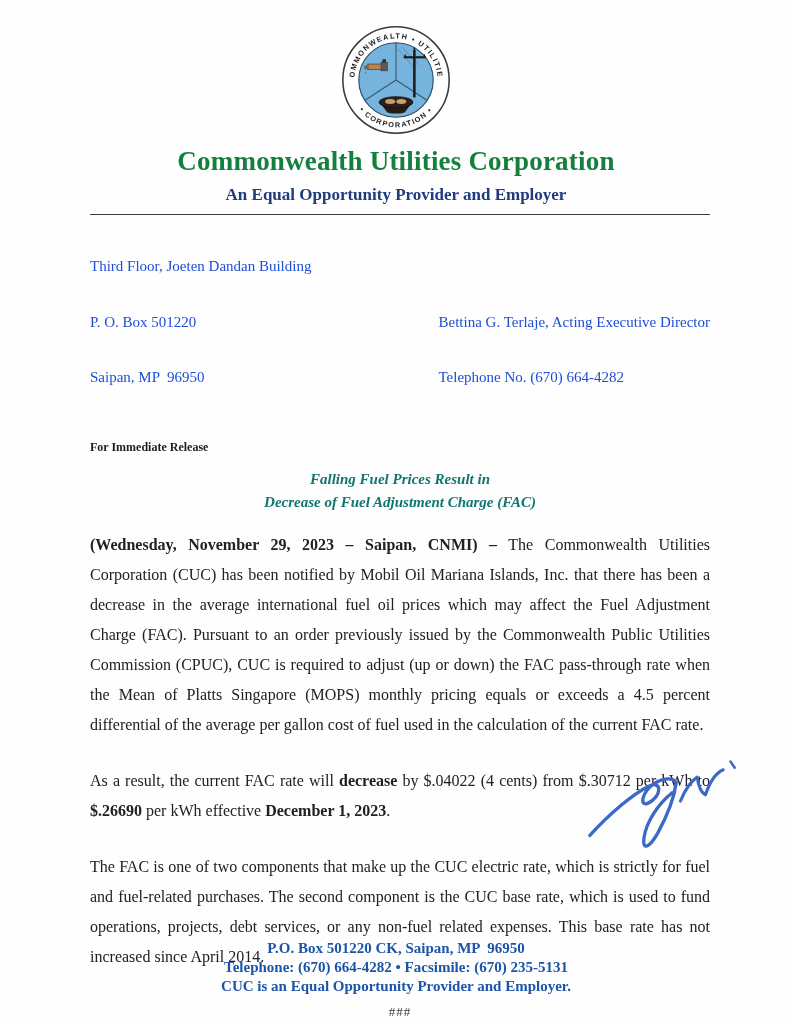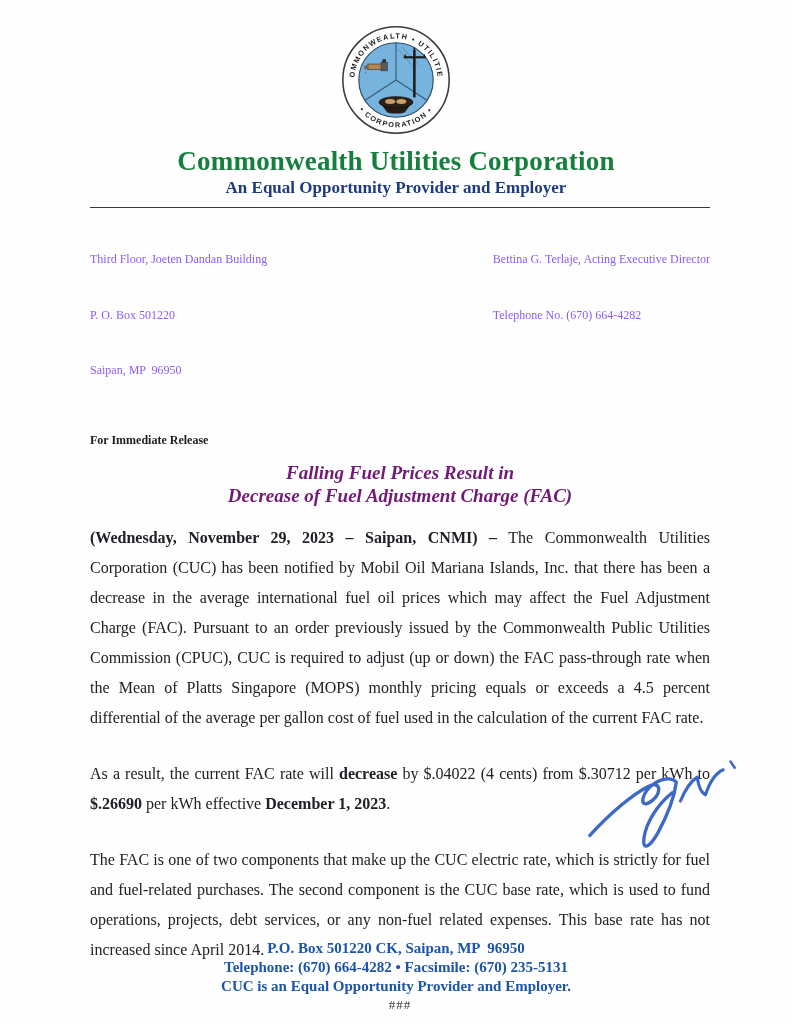--- a/index.html
+++ b/index.html
@@ -18,45 +18,46 @@
     margin:4px 0 0 0;
     text-align:center;
     font-size:27px; font-weight:bold;
     color:#15803d;
     letter-spacing:.2px;
   }
   .tagline {
     text-align:center;
     font-size:17px; font-weight:bold;
     color:#1e3b7d;
-    margin-top:1px;
+    margin-top:8px;
   }
   .content { margin:0 82px 0 90px; width:620px; }
   .rule {
     border:none; border-top:1.6px solid #3c3c40;
     margin:9px 0 0 0;
   }
   .address-row {
     display:flex; justify-content:space-between;
     margin-top:5px;
-    font-size:12px; line-height:18.5px;
-    color:#8b5cf6;
+    font-size:15px; line-height:18.5px;
+    color:#1d4ed8;
+    align-items:flex-end;
   }
   .address-row div { white-space:pre-wrap; }
   .release-label {
     margin-top:16px;
     font-size:12px; font-weight:bold;
     color:#1c1c22;
   }
   .title {
     margin-top:13px;
     text-align:center;
-    font-size:19px; font-weight:bold; font-style:italic;
+    font-size:15px; font-weight:bold; font-style:italic;
     line-height:23px;
-    color:#701a75;
+    color:#0f766e;
   }
   .para {
     margin:16px 0 0 0;
     font-size:16px;
     line-height:30px;
     text-align:justify;
     color:#202026;
   }
   .para + .para { margin-top:26px; }
   .end-mark {

